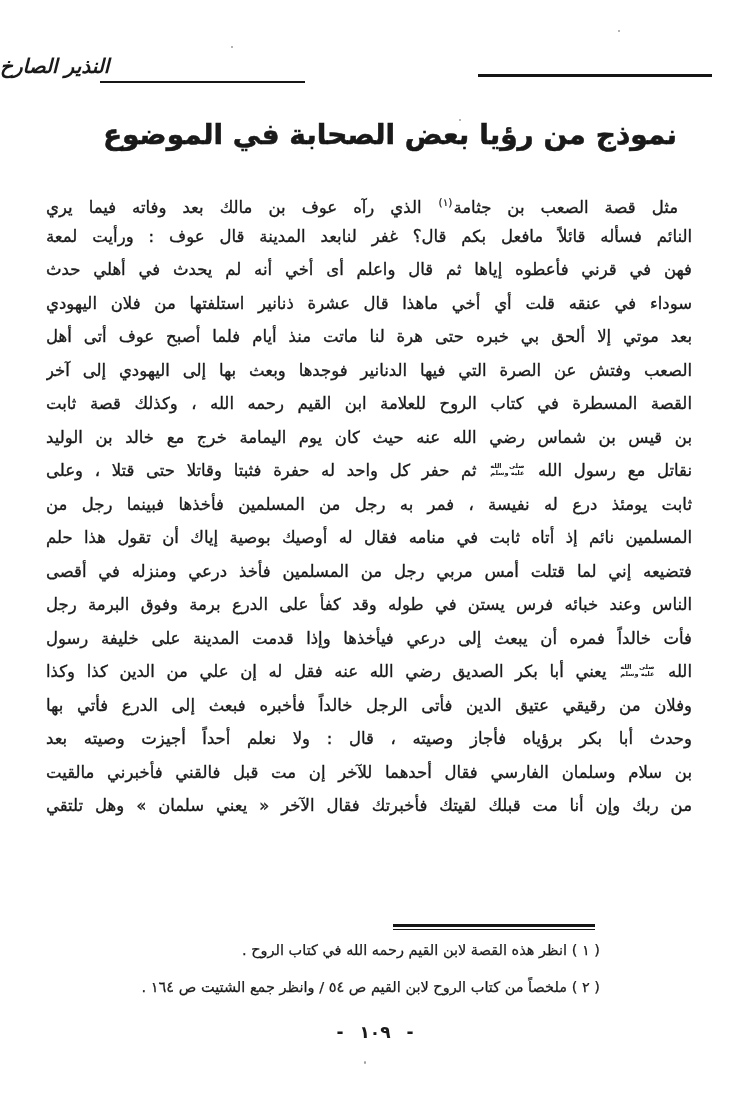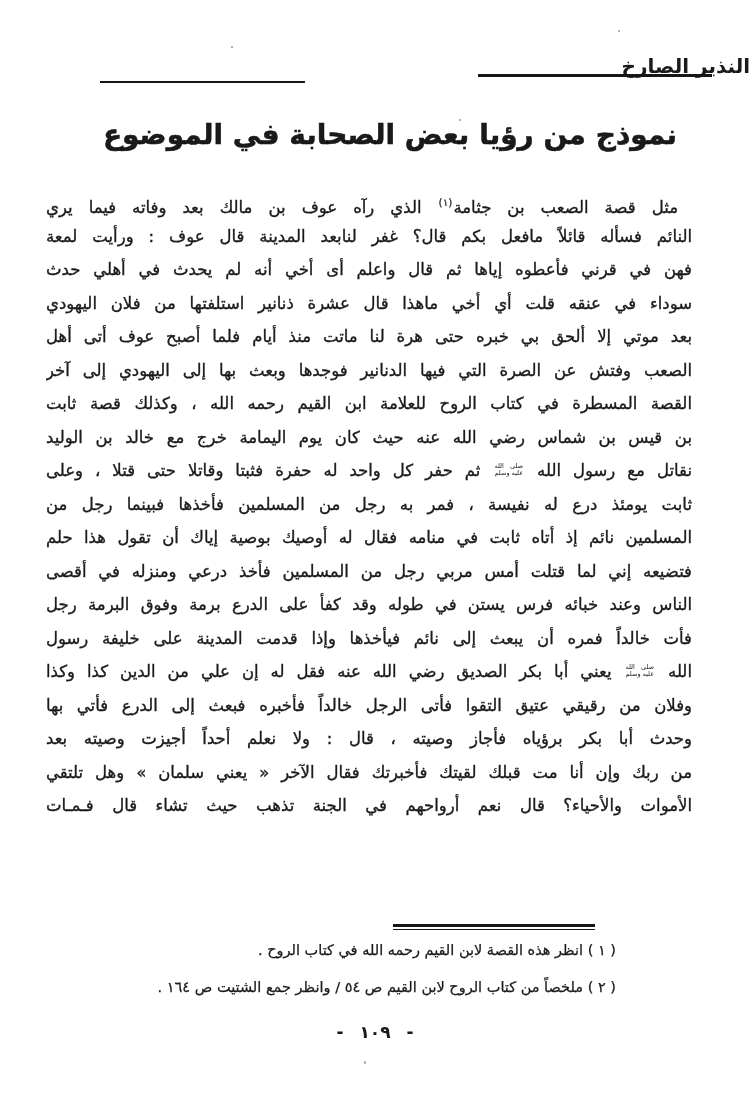--- a/index.html
+++ b/index.html
@@ -9,22 +9,22 @@
     margin:0 auto;
     background:#ffffff;
     overflow:hidden;
     font-family:"DejaVu Sans", sans-serif;
     color:#1a1a1a;
     direction:rtl;
   }
   
   .running-title{
     position:absolute;top:54px;left:0;right:0;
-    text-align:right;
-    font-size:20px;font-weight:bold;
+    text-align:left;
+    font-size:20px;font-weight:bold;font-style:italic;
     letter-spacing:0px;
   }
   .rule{position:absolute;background:#161616;}
   .rule-left{top:81px;left:100px;width:205px;height:2px;}
   .rule-right{top:74px;left:478px;width:234px;height:3px;}
   
   .section-heading{
     position:absolute;top:118px;left:0;right:0;
     text-align:center;
     font-size:28px;font-weight:bold;padding-left:30px;
@@ -47,34 +47,34 @@
   sup.fnref{
     font-size:10.5px;
     vertical-align:7px;
     -webkit-text-stroke:0.2px #1a1a1a;
     margin:0 1px;
   }
   .saw{
     display:inline-block;vertical-align:middle;
     text-align:center;
     font-size:6.5px;line-height:6.5px;
-    font-weight:normal;
+    font-weight:bold;
     -webkit-text-stroke:0;
     margin:0 2px 4px 2px;
     white-space:nowrap;
   }
   .saw span{display:block;}
   
   .fn-rule{
     position:absolute;top:924px;left:393px;width:202px;height:2px;
     border-top:3px solid #161616;
     border-bottom:1px solid #161616;
   }
   .footnotes{
-    position:absolute;top:932px;right:134px;left:80px;
+    position:absolute;top:932px;right:150px;left:80px;
     text-align:right;
     font-size:14.5px;line-height:37px;
     -webkit-text-stroke:0.25px #1a1a1a;
   }
   .footnote-line{height:37px;overflow:hidden;}
   
   .page-number{
     position:absolute;top:1022px;left:0;right:0;
     text-align:center;
     font-size:17px;font-weight:bold;
@@ -105,26 +105,26 @@
     <div class="body-line rich">سوداء في عنقه قلت أي أخي ماهذا قال عشرة ذنانير استلفتها من فلان اليهودي</div>
     <div class="body-line rich">بعد موتي إلا ألحق بي خبره حتى هرة لنا ماتت منذ أيام فلما أصبح عوف أتى أهل</div>
     <div class="body-line rich">الصعب وفتش عن الصرة التي فيها الدنانير فوجدها وبعث بها إلى اليهودي إلى آخر</div>
     <div class="body-line rich">القصة المسطرة في كتاب الروح للعلامة ابن القيم رحمه الله ، وكذلك قصة ثابت</div>
     <div class="body-line rich">بن قيس بن شماس رضي الله عنه حيث كان يوم اليمامة خرج مع خالد بن الوليد</div>
     <div class="body-line rich">نقاتل مع رسول الله <span class="saw"><span>صلى الله</span><span>عليه وسلم</span></span> ثم حفر كل واحد له حفرة فثبتا وقاتلا حتى قتلا ، وعلى</div>
     <div class="body-line rich">ثابت يومئذ درع له نفيسة ، فمر به رجل من المسلمين فأخذها فبينما رجل من</div>
     <div class="body-line rich">المسلمين نائم إذ أتاه ثابت في منامه فقال له أوصيك بوصية إياك أن تقول هذا حلم</div>
     <div class="body-line rich">فتضيعه إني لما قتلت أمس مربي رجل من المسلمين فأخذ درعي ومنزله في أقصى</div>
     <div class="body-line rich">الناس وعند خبائه فرس يستن في طوله وقد كفأ على الدرع برمة وفوق البرمة رجل</div>
-    <div class="body-line rich">فأت خالداً فمره أن يبعث إلى نائم فيأخذها وإذا قدمت المدينة على خليفة رسول</div>
+    <div class="body-line rich">فأت خالداً فمره أن يبعث إلى درعي فيأخذها وإذا قدمت المدينة على خليفة رسول</div>
     <div class="body-line rich">الله <span class="saw"><span>صلى الله</span><span>عليه وسلم</span></span> يعني أبا بكر الصديق رضي الله عنه فقل له إن علي من الدين كذا وكذا</div>
-    <div class="body-line rich">وفلان من رقيقي عتيق التقوا فأتى الرجل خالداً فأخبره فبعث إلى الدرع فأتي بها</div>
+    <div class="body-line rich">وفلان من رقيقي عتيق الدين فأتى الرجل خالداً فأخبره فبعث إلى الدرع فأتي بها</div>
     <div class="body-line rich">وحدث أبا بكر برؤياه فأجاز وصيته ، قال : ولا نعلم أحداً أجيزت وصيته بعد</div>
+    <div class="body-line rich">بن سلام وسلمان الفارسي فقال أحدهما للآخر إن مت قبل فالقني فأخبرني مالقيت</div>
     <div class="body-line rich">من ربك وإن أنا مت قبلك لقيتك فأخبرتك فقال الآخر « يعني سلمان » وهل تلتقي</div>
-    <div class="body-line rich">الأموات والأحياء؟ قال نعم أرواحهم في الجنة تذهب حيث تشاء قال فـمـات</div>
   </div>
 
   <div class="fn-rule"></div>
   <div class="footnotes">
     <div class="footnote-line">( ١ ) انظر هذه القصة لابن القيم رحمه الله في كتاب الروح .</div>
     <div class="footnote-line">( ٢ ) ملخصاً من كتاب الروح لابن القيم ص ٥٤ / وانظر جمع الشتيت ص ١٦٤ .</div>
   </div>
 
   <div class="page-number">- ١٠٩ -</div>
 

